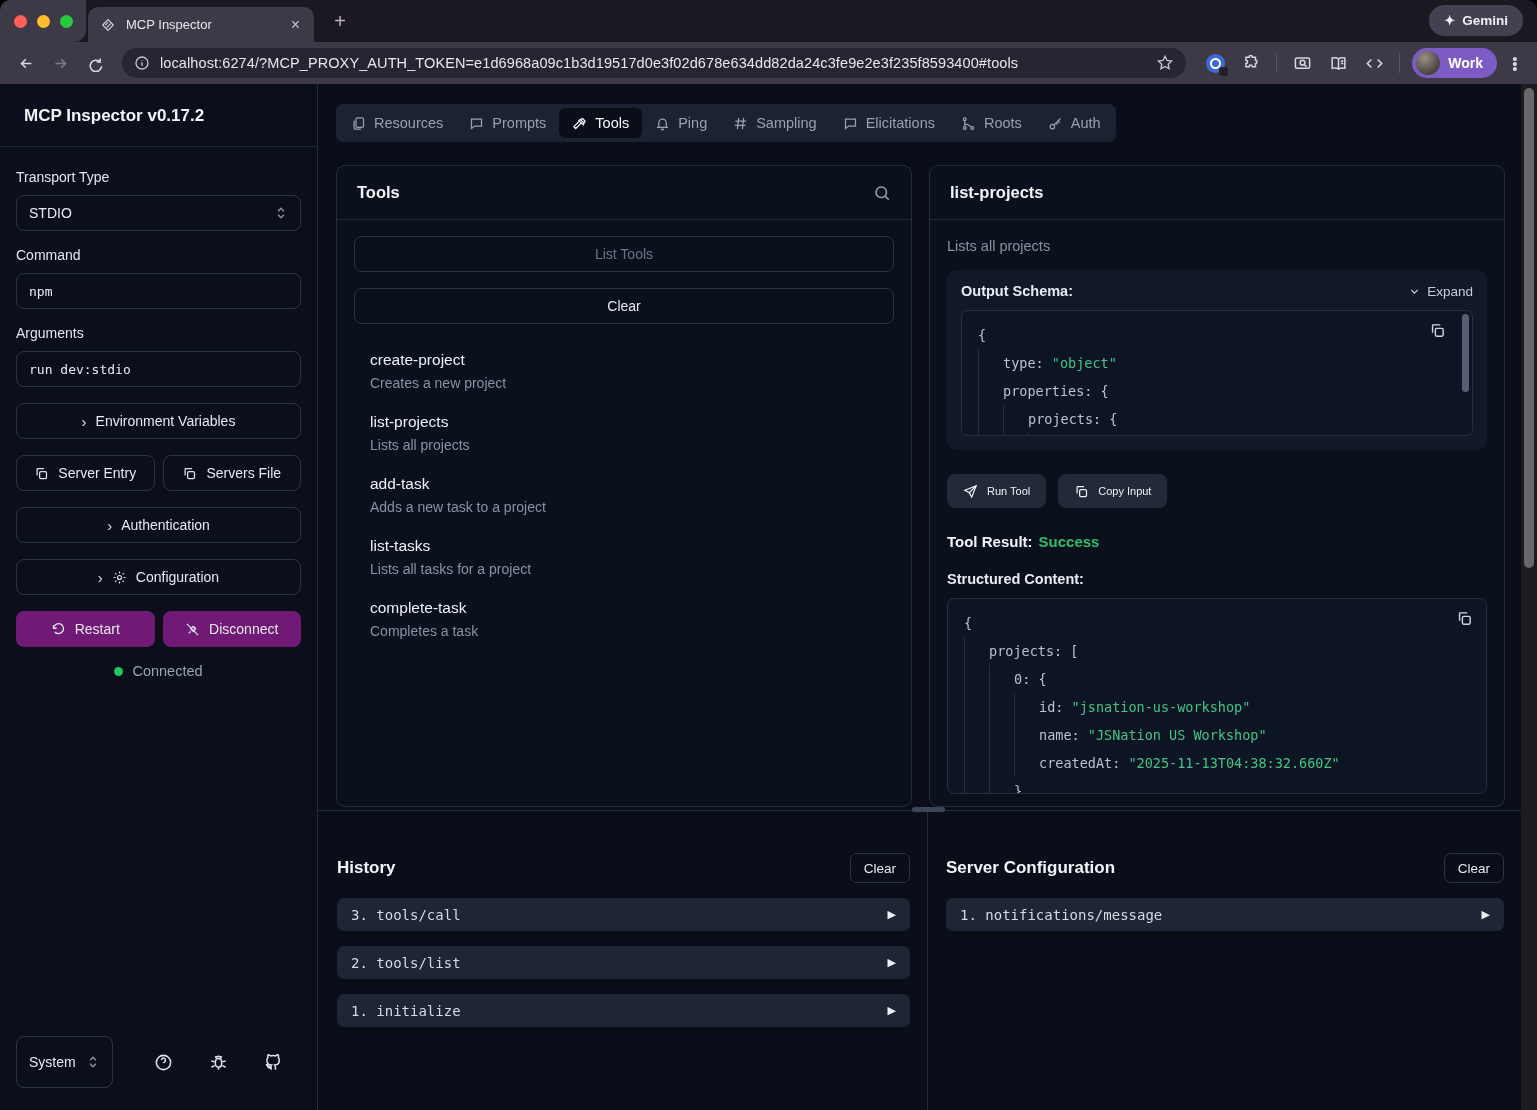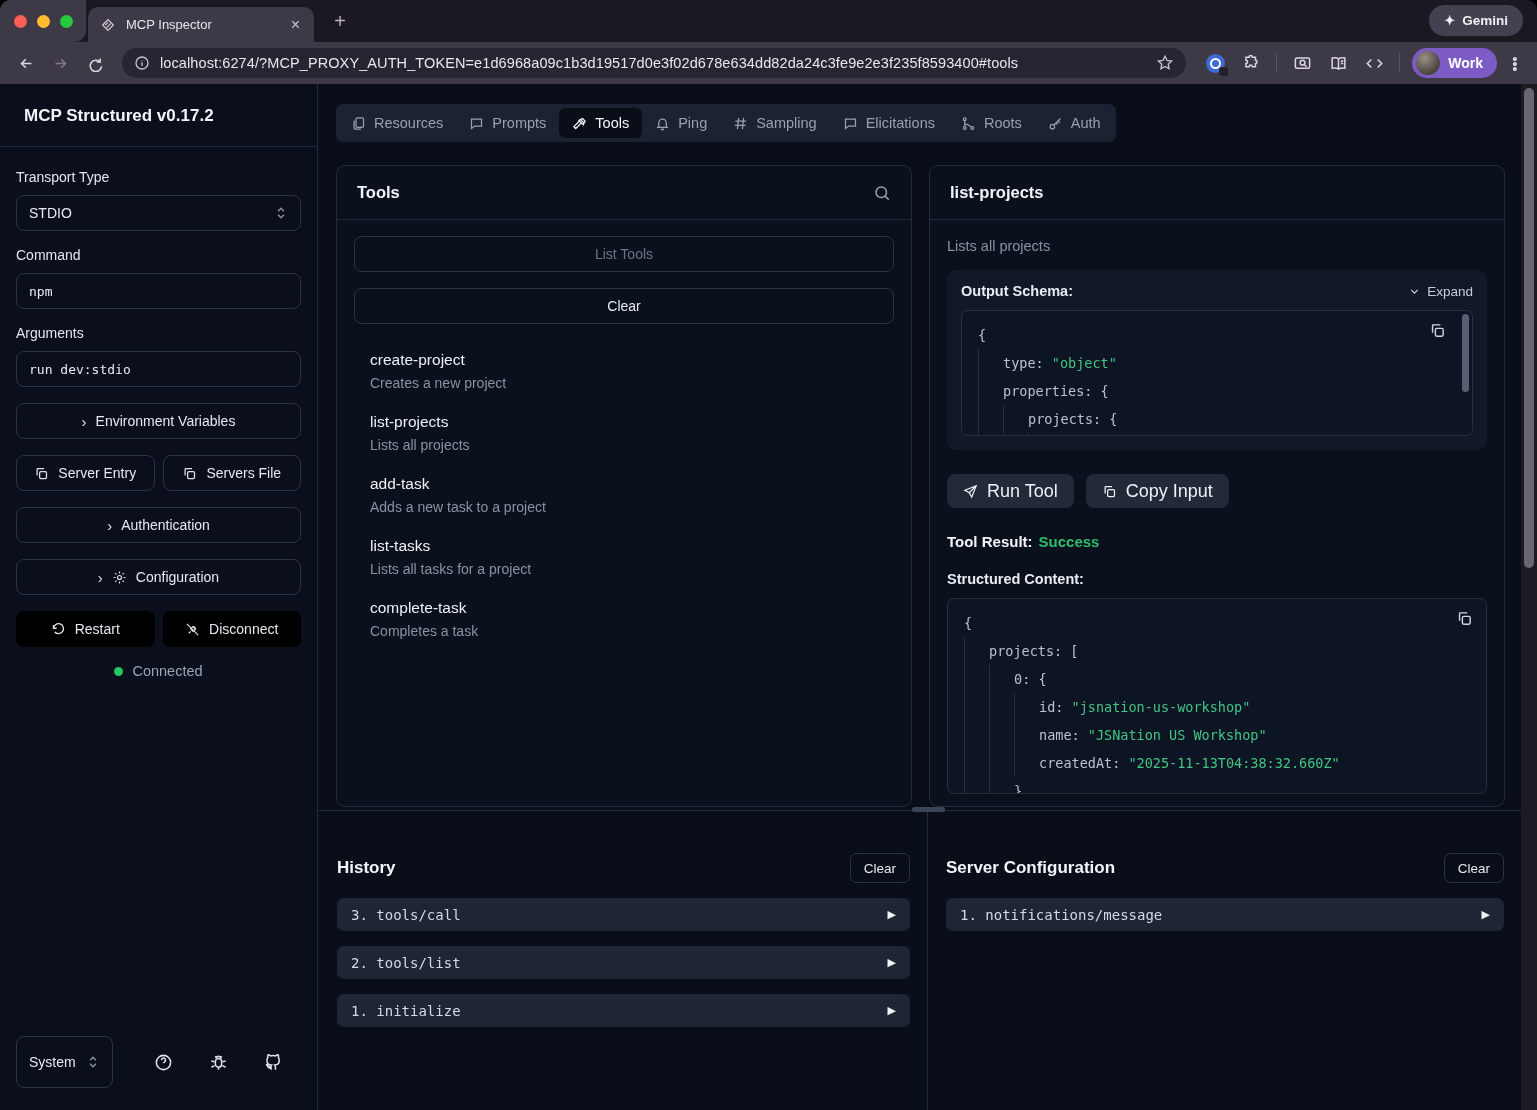--- a/index.html
+++ b/index.html
@@ -48,21 +48,21 @@
   .sb-label { display:block; font-size:14px; color:#e2e6ed; font-weight:500; margin:4px 0 10px; }
   .select, .tinput { height:36px; border:1px solid #2b3447; border-radius:8px; display:flex; align-items:center; padding:0 12px; color:#e7ebf2; font-size:14px; margin-bottom:16px; background:transparent; }
   .tinput { font-family:"DejaVu Sans Mono", monospace; font-size:13px; }
   .select { justify-content:space-between; }
   .updown { width:14px; height:14px; color:#8b93a5; }
   .sb-btn { width:100%; height:36px; border:1px solid #2b3447; border-radius:8px; background:transparent; color:#e6e9ef; font-size:14px; font-family:inherit; display:flex; align-items:center; justify-content:center; gap:9px; margin-bottom:16px; }
   .sb-row { display:flex; gap:8px; margin-bottom:16px; }
   .sb-row .sb-btn { margin-bottom:0; flex:1; }
   .chev { font-size:15px; color:#dfe3ea; line-height:1; }
   .mini-ic { width:15px; height:15px; color:#dfe3ea; }
-  .filled { background:#000000; border:none; }
+  .filled { background:#701a75; border:none; }
   .status { display:flex; align-items:center; justify-content:center; gap:9px; margin-top:4px; }
   .status .dot { width:9px; height:9px; border-radius:50%; background:#22c55e; }
   .status .stxt { color:#9aa3b2; font-size:14.5px; }
   .sb-footer { display:flex; align-items:center; padding:0 16px 22px; gap:0; }
   .sys-select { height:52px; border:1px solid #2b3447; border-radius:8px; display:flex; align-items:center; gap:10px; padding:0 12px; color:#e7ebf2; font-size:14px; margin-right:auto; }
   .foot-ic { width:55px; display:flex; justify-content:center; color:#dfe3ea; }
   .foot-ic svg { width:19px; height:19px; }
 
   .app-main { position:absolute; left:318px; top:0; right:16px; bottom:0; }
   
@@ -97,21 +97,21 @@
   #schema-code { height:126px; }
   #result-code { height:196px; border-radius:7px; }
   .code-line { height:28px; line-height:28px; white-space:pre; }
   .guide { display:inline-block; width:25px; height:28px; vertical-align:top; border-left:1px solid #242e42; }
   .tok-key, .tok-p { color:#b9c2d0; }
   .tok-str { color:#42c583; }
   .copy-ic { position:absolute; top:11px; width:17px; height:17px; color:#cfd5e0; }
   .code-scroll { position:absolute; right:3px; top:3px; width:7px; height:78px; background:#555e72; border-radius:4px; }
 
   .action-row { display:flex; gap:12px; margin:24px 0 0; }
-  .action-btn { height:34px; background:#222a3a; border:none; border-radius:8px; color:#eef1f5; font-size:18px; font-family:inherit; display:flex; align-items:center; gap:9px; padding:0 16px; }
+  .action-btn { height:34px; background:#222a3a; border:none; border-radius:8px; color:#eef1f5; font-size:11px; font-family:inherit; display:flex; align-items:center; gap:9px; padding:0 16px; }
   .action-btn svg { width:15px; height:15px; }
   .result-line { margin:25px 0 0; font-size:15px; font-weight:700; color:#f2f4f8; }
   .result-line .ok { color:#2ebd6d; margin-left:6px; }
   .struct-label { margin:21px 0 11px; font-size:14.5px; font-weight:700; color:#e8ecf2; }
 
   
   .bottom-section { position:absolute; left:0; right:0; top:726px; bottom:0; border-top:1px solid #222b3b; display:flex; }
   .drag-handle { position:absolute; left:594px; top:723px; width:33px; height:5px; background:#3c4557; border-radius:3px; z-index:3; }
   .history-panel { width:610px; border-right:1px solid #222b3b; padding:18px 17px 0 19px; }
   .notif-panel { flex:1; padding:18px 17px 0 18px; }
@@ -224,21 +224,21 @@
     <div class="profile-pill">
       <span class="avatar"></span>
       <span class="pname">Work</span>
     </div>
     <span class="dots">•<br>•<br>•</span>
   </div>
 
   <div class="app">
 
     <aside class="sidebar">
-      <div class="sb-title">MCP Structured v0.17.2</div>
+      <div class="sb-title">MCP Inspector v0.17.2</div>
       <div class="sb-body">
         <label class="sb-label">Transport Type</label>
         <div class="select">
           <span>STDIO</span>
           <svg class="updown" viewBox="0 0 24 24" fill="none" stroke="currentColor" stroke-width="2.4">
               <path d="M7 9l5-5 5 5"></path>
               <path d="M7 15l5 5 5-5"></path>
             </svg>
         </div>
         <label class="sb-label">Command</label>

